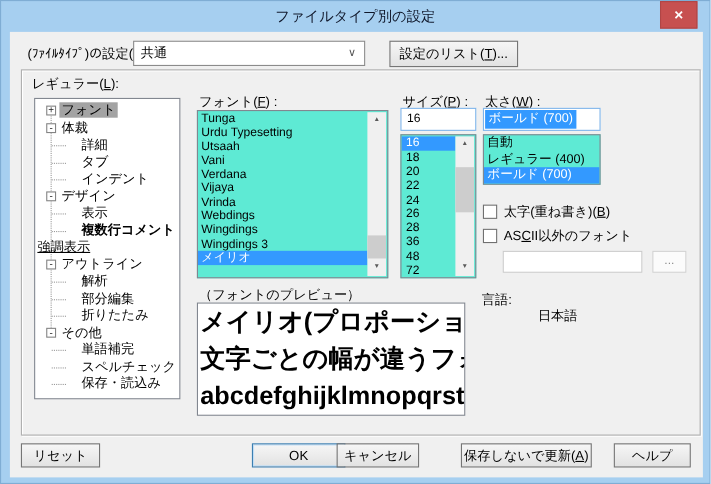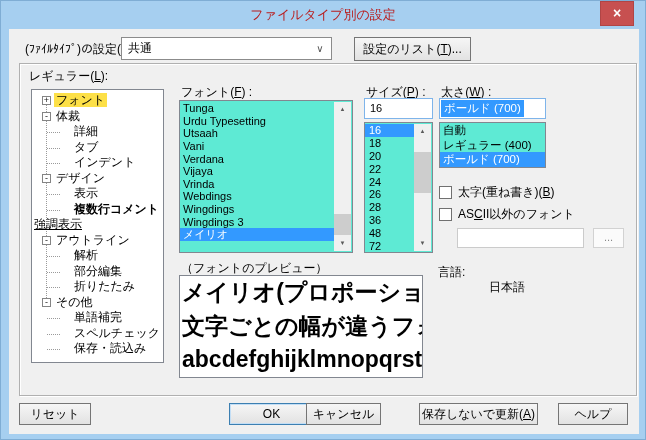--- a/index.html
+++ b/index.html
@@ -1,38 +1,38 @@
 <!DOCTYPE html>
 <html><head>
 <meta charset="utf-8">
 <style>
   html,body{margin:0;padding:0;background:#fff;font-family:"Liberation Sans",sans-serif;}
   *{box-sizing:border-box;}
   .dialog{position:relative;width:646px;height:440px;background:#a6cff0;border:1px solid #7fadd4;overflow:hidden;}
   .titlebar{position:absolute;left:0;top:0;right:0;height:28px;}
-  .title{display:block;text-align:center;line-height:27px;font-size:13px;color:#b91c1c;}
+  .title{display:block;text-align:center;line-height:27px;font-size:13px;color:#0f172a;}
   .close{position:absolute;top:0;right:11px;width:34px;height:25px;background:#c75050;border:1px solid #b04545;color:#fff;text-align:center;line-height:23px;font-size:14px;font-weight:bold;cursor:pointer;}
   .client{position:absolute;left:8px;top:28px;width:630px;height:405px;background:#f0f0f0;}
   .lab{position:absolute;font-size:12px;color:#000;white-space:nowrap;line-height:15px;}
   .u{text-decoration:underline;}
 
   .combo{position:absolute;left:112px;top:8px;width:211px;height:23px;background:#fff;border:1px solid #8b8b8b;font-size:12px;line-height:21px;padding-left:6px;}
   .combo .chev{position:absolute;right:3px;top:0;width:16px;height:21px;text-align:center;color:#555;font-size:10px;line-height:21px;}
   .btn{position:absolute;background:linear-gradient(180deg,#f6f6f6,#e2e2e2);border:1px solid #757575;font-size:12px;text-align:center;color:#000;cursor:pointer;}
   #btn-list{left:345px;top:8px;width:117px;height:24px;line-height:22px;}
 
   .groupbox{position:absolute;left:10px;top:34px;width:618px;height:333px;border:1px solid #b0b0b0;box-shadow:1px 1px 0 #fff, inset 1px 1px 0 #fff;}
 
   #lab-target{left:20px;top:40px;}
   .tree{position:absolute;left:22px;top:60px;width:133px;height:274px;background:#fff;border:1px solid #828790;overflow:hidden;font-size:12px;}
   .tree-inner{position:relative;padding-top:3px;height:100%;}
   .guide{position:absolute;left:14px;top:10px;height:206px;border-left:1px dotted #9a9a9a;}
   .trow{position:relative;height:15.5px;line-height:15.5px;white-space:nowrap;cursor:default;}
   .trow .lbl{padding:0 2px;}
-  .trow.hl .lbl{background:#fde047;}
+  .trow.hl .lbl{background:#a3a3a3;}
   .expander{display:none;}
   .trow.parent .expander{display:block;position:absolute;left:10px;top:3px;width:9px;height:9px;border:1px solid #848484;background:#fff;font-size:9px;line-height:7px;text-align:center;color:#222;cursor:pointer;}
   .trow.child::before{content:"";position:absolute;left:15px;top:8px;width:13px;border-top:1px dotted #9a9a9a;}
 
   #lab-font{left:172px;top:56px;}
   .listbox{position:absolute;background:#5eead4;border:1px solid #828790;overflow:hidden;}
   #font-list{left:170px;top:71px;width:174px;height:153px;}
   #font-list .rows{position:absolute;left:0;top:1px;right:18px;}
   .lrow{height:12.65px;line-height:12.6px;font-size:11px;padding-left:3px;white-space:nowrap;cursor:default;}
   .selected{background:#3399ff;color:#fff;}

